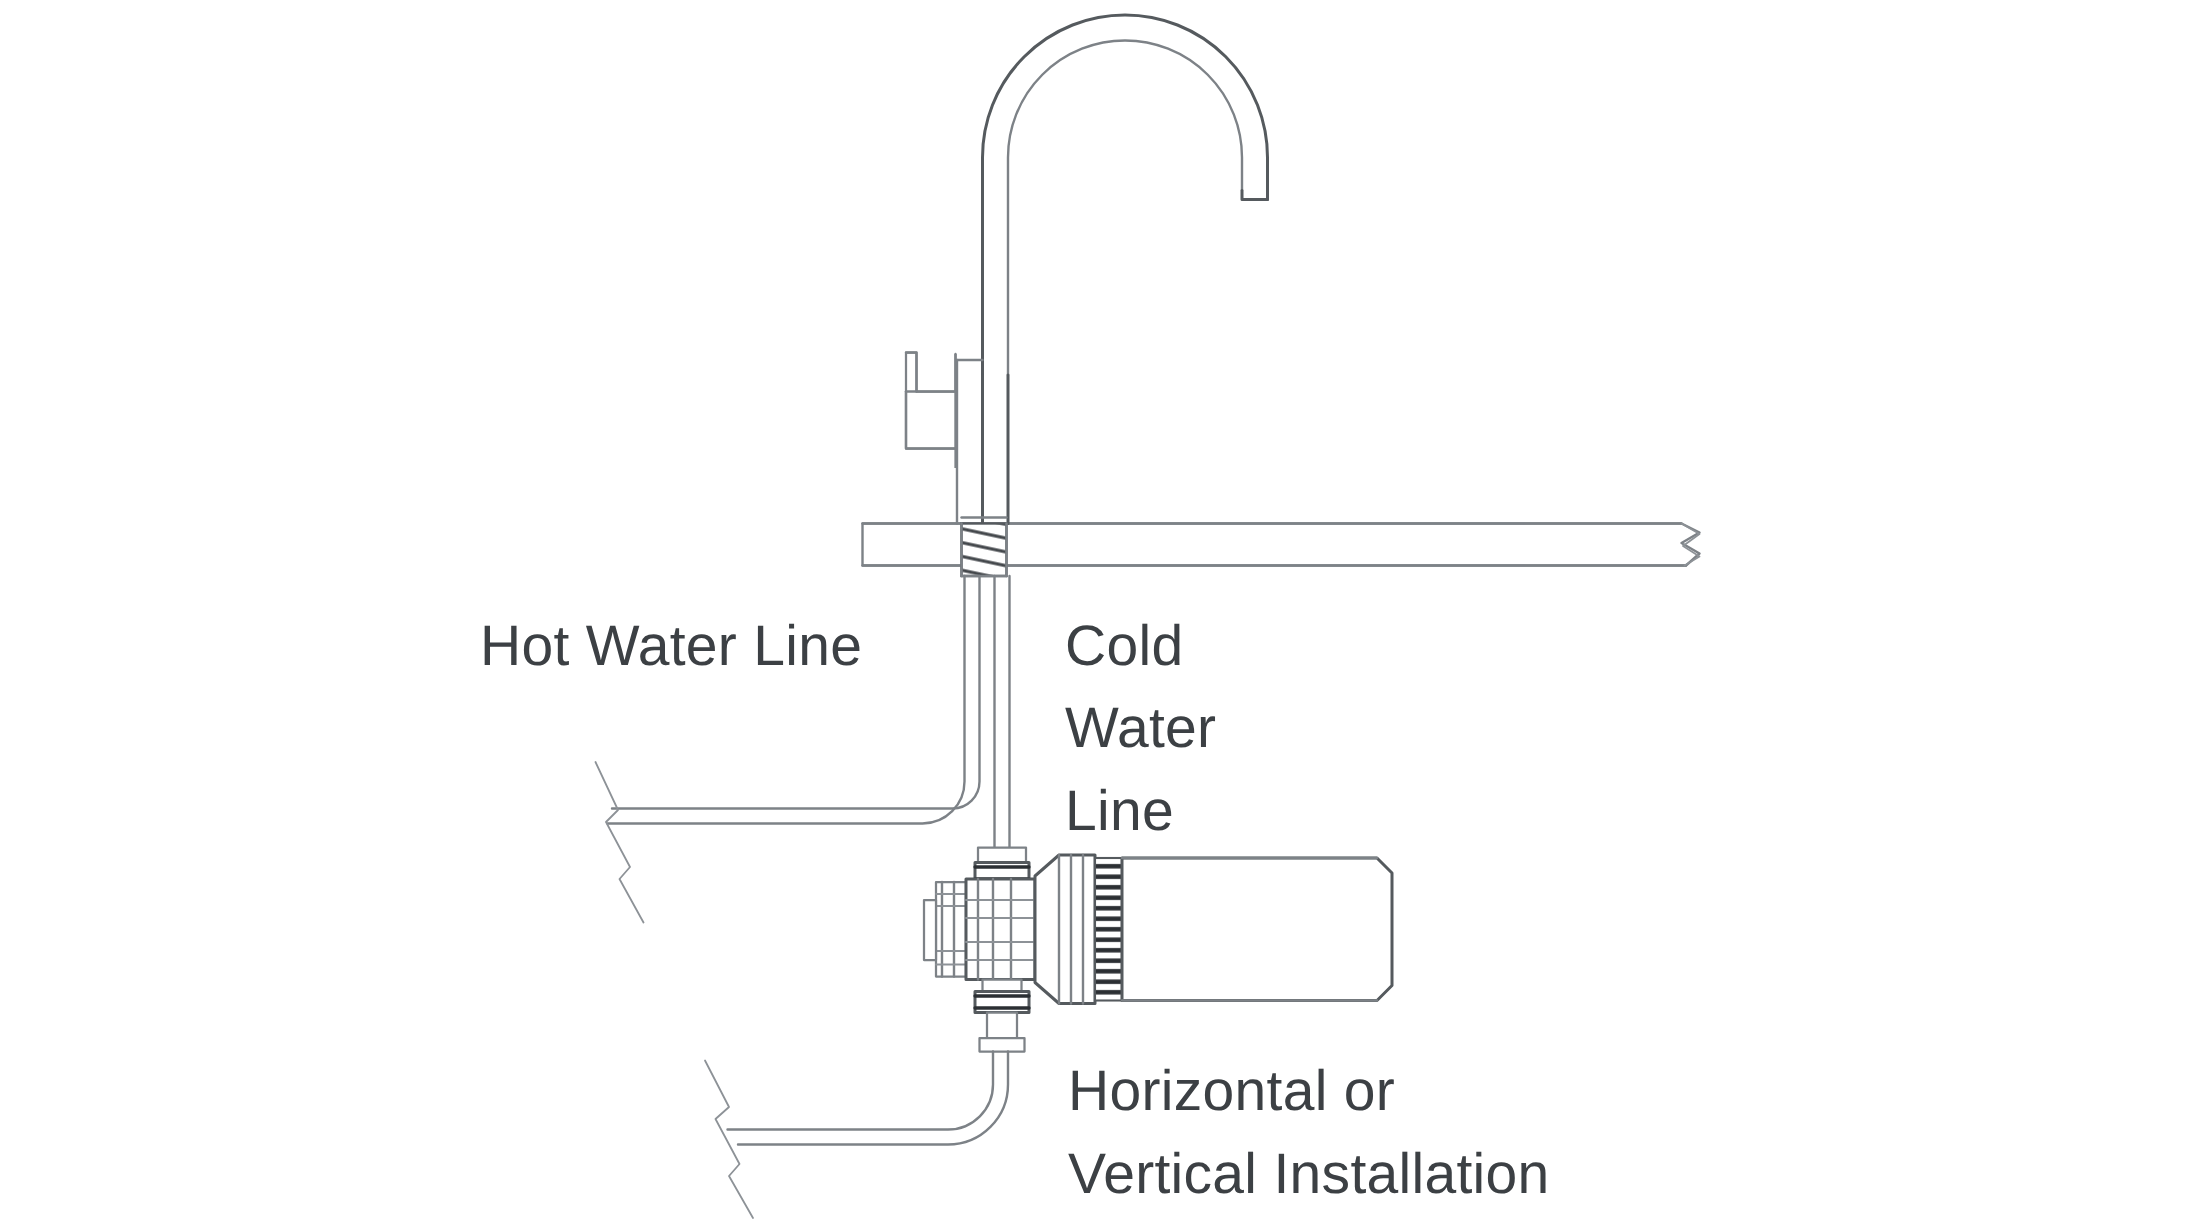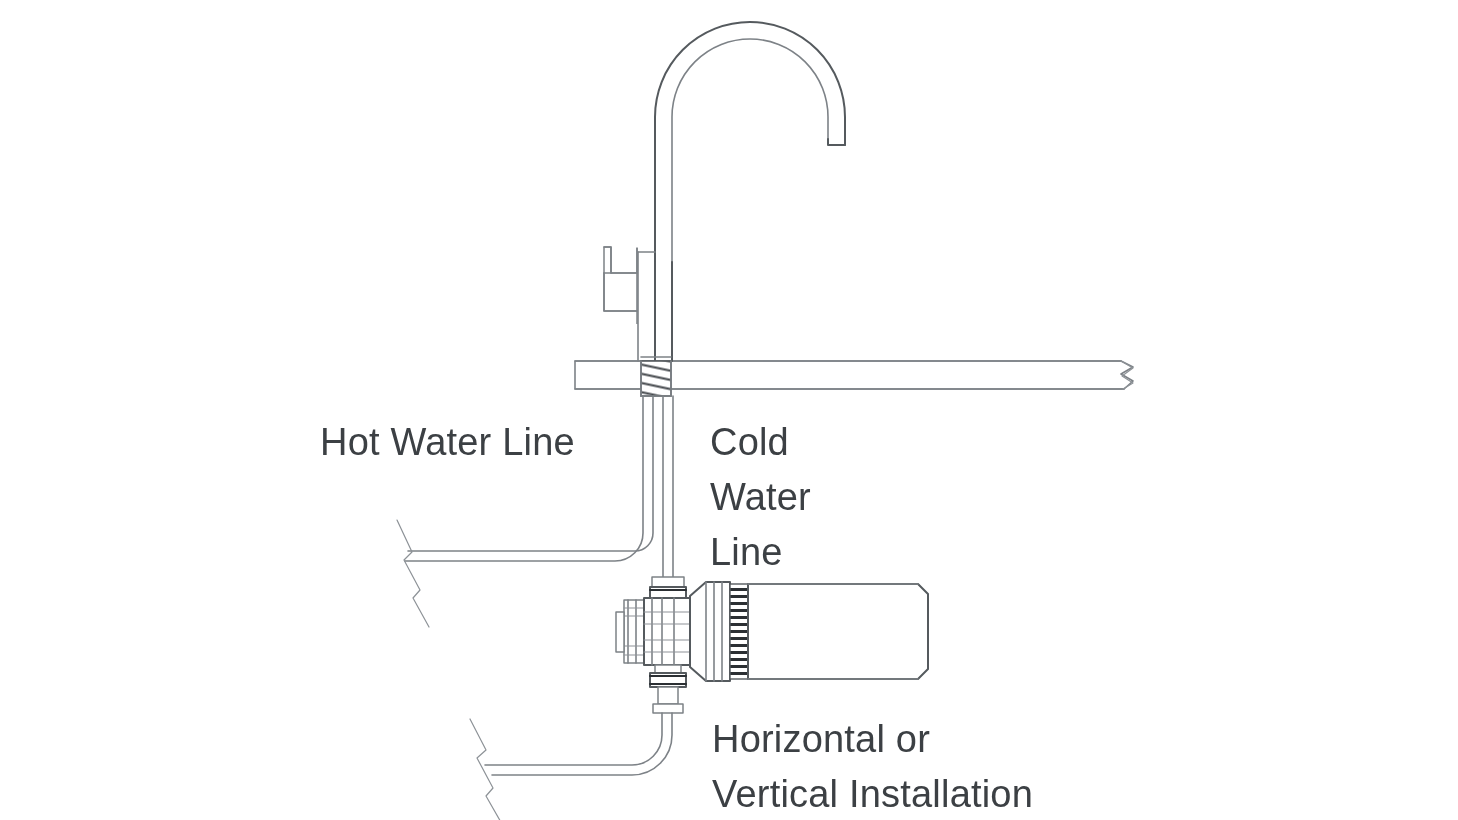--- a/index.html
+++ b/index.html
@@ -9,21 +9,21 @@
   }
   body {
     width: 1458px;
     height: 820px;
     position: relative;
     overflow: hidden;
     font-family: "Liberation Sans", sans-serif;
   }
   #diagram-root {
     position: absolute;
-    left: 0; top: 12px;
+    left: 0; top: 0;
     width: 1458px;
     height: 603px;
   }
   svg.diagram {
     display: block;
     width: 1458px;
     height: 820px;
   }
   .ln {
     fill: none;

